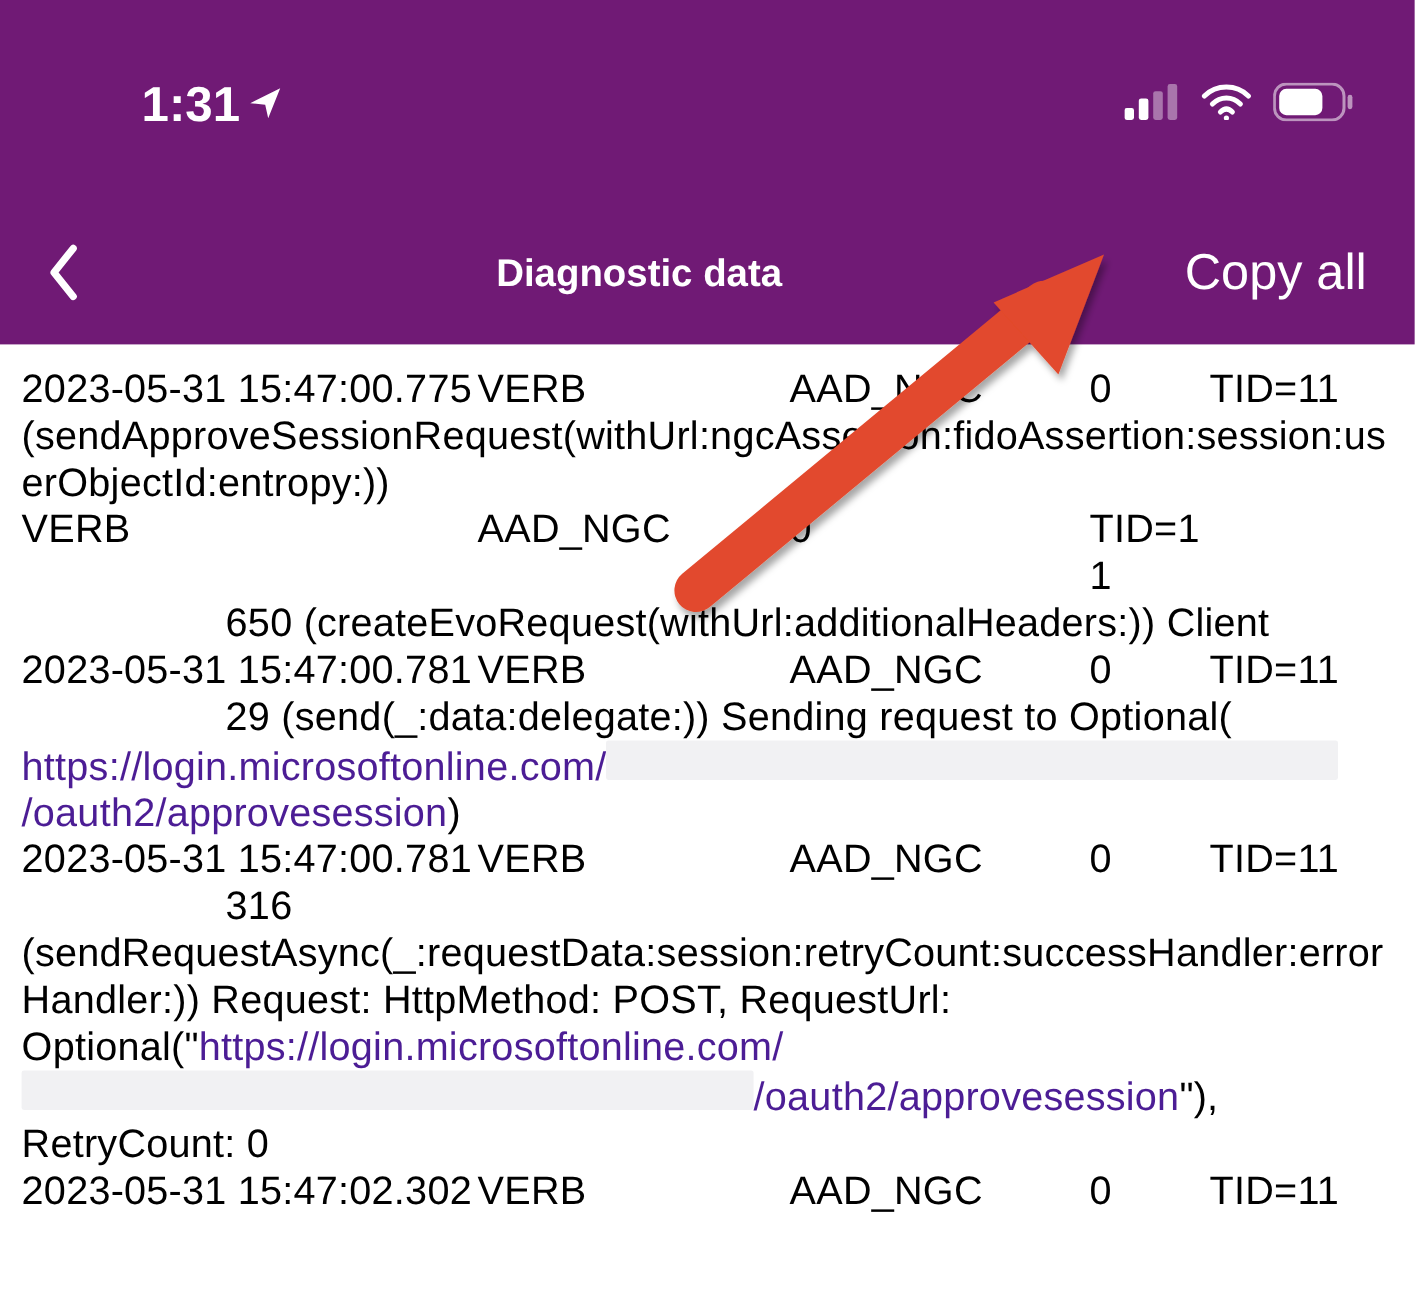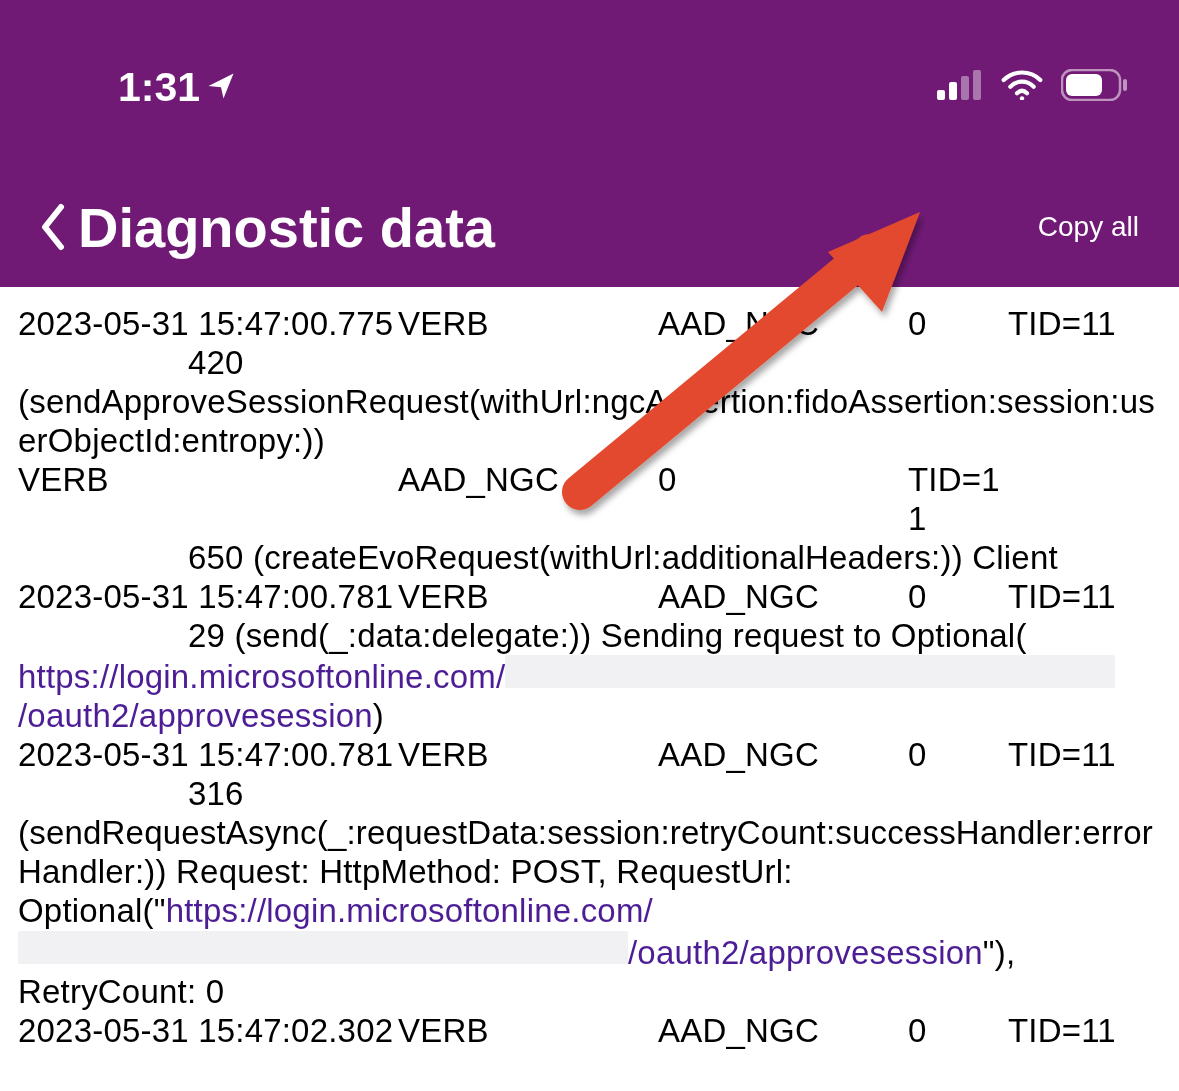--- a/index.html
+++ b/index.html
@@ -3,22 +3,22 @@
 <meta charset="utf-8">
 <style>
   * { margin: 0; padding: 0; box-sizing: border-box; }
   html, body { width: 1179px; height: 1091px; overflow: hidden; font-family: -apple-system, "Helvetica Neue", Arial, sans-serif; background: #fff; color: #000; }
   .header { background: #701a75; color: #fff; width: 100%; height: 287px; position: relative; }
   .status-bar { position: absolute; top: 62px; left: 0; right: 0; height: 50px; display: flex; justify-content: space-between; align-items: center; padding: 0 50px 0 118px; }
   .status-time { font-size: 41px; font-weight: 600; display: flex; align-items: center; gap: 6px; }
   .status-right { display: flex; align-items: center; gap: 18px; }
   .nav-bar { position: absolute; left: 0; right: 0; bottom: 30px; height: 60px; display: flex; align-items: center; justify-content: space-between; padding: 0 40px 0 28px; }
   .back-btn { width: 50px; height: 60px; display: flex; align-items: center; justify-content: center; }
-  .title { font-size: 56px; font-weight: 600; flex: 1; }
-  .copy-all { font-size: 28px; font-weight: 400; white-space: nowrap; }
+  .title { font-size: 32px; font-weight: 600; text-align: center; flex: 1; }
+  .copy-all { font-size: 42px; font-weight: 400; white-space: nowrap; }
   .content { padding: 18px 18px 0 18px; width: 100%; font-size: 33px; line-height: 1.18; letter-spacing: 0.2px; word-break: break-word; }
   .entry { margin-bottom: 0; }
   .row-top { display: grid; grid-template-columns: 380px 260px 250px 100px auto; }
   .row-second { padding-left: 170px; }
   a.link { color: #4c1d95; text-decoration: none; }
   .redact { display:inline-block; background:#f1f1f3; height:1em; vertical-align:baseline; border-radius:2px;}
   
   .arrow-wrap { position: absolute; pointer-events: none; left: 540px; top: 192px; width: 400px; height: 330px; }
 </style>
 </head>
@@ -89,21 +89,20 @@
 <div class="content">
 
   <div class="entry">
     <div class="row-top">
       <span>2023-05-31 15:47:00.775</span>
       <span>VERB</span>
       <span>AAD_NGC</span>
       <span>0</span>
       <span>TID=11</span>
     </div>
-    <div class="row-second">420</div>
     <div>(sendApproveSessionRequest(withUrl:ngcAssertion:fidoAssertion:session:userObjectId:entropy:))</div>
   </div>
 
   <div class="entry">
     <div class="row-top">
       <span>VERB</span>
       <span>AAD_NGC</span>
       <span>0</span>
       <span>TID=11</span>
     </div>

